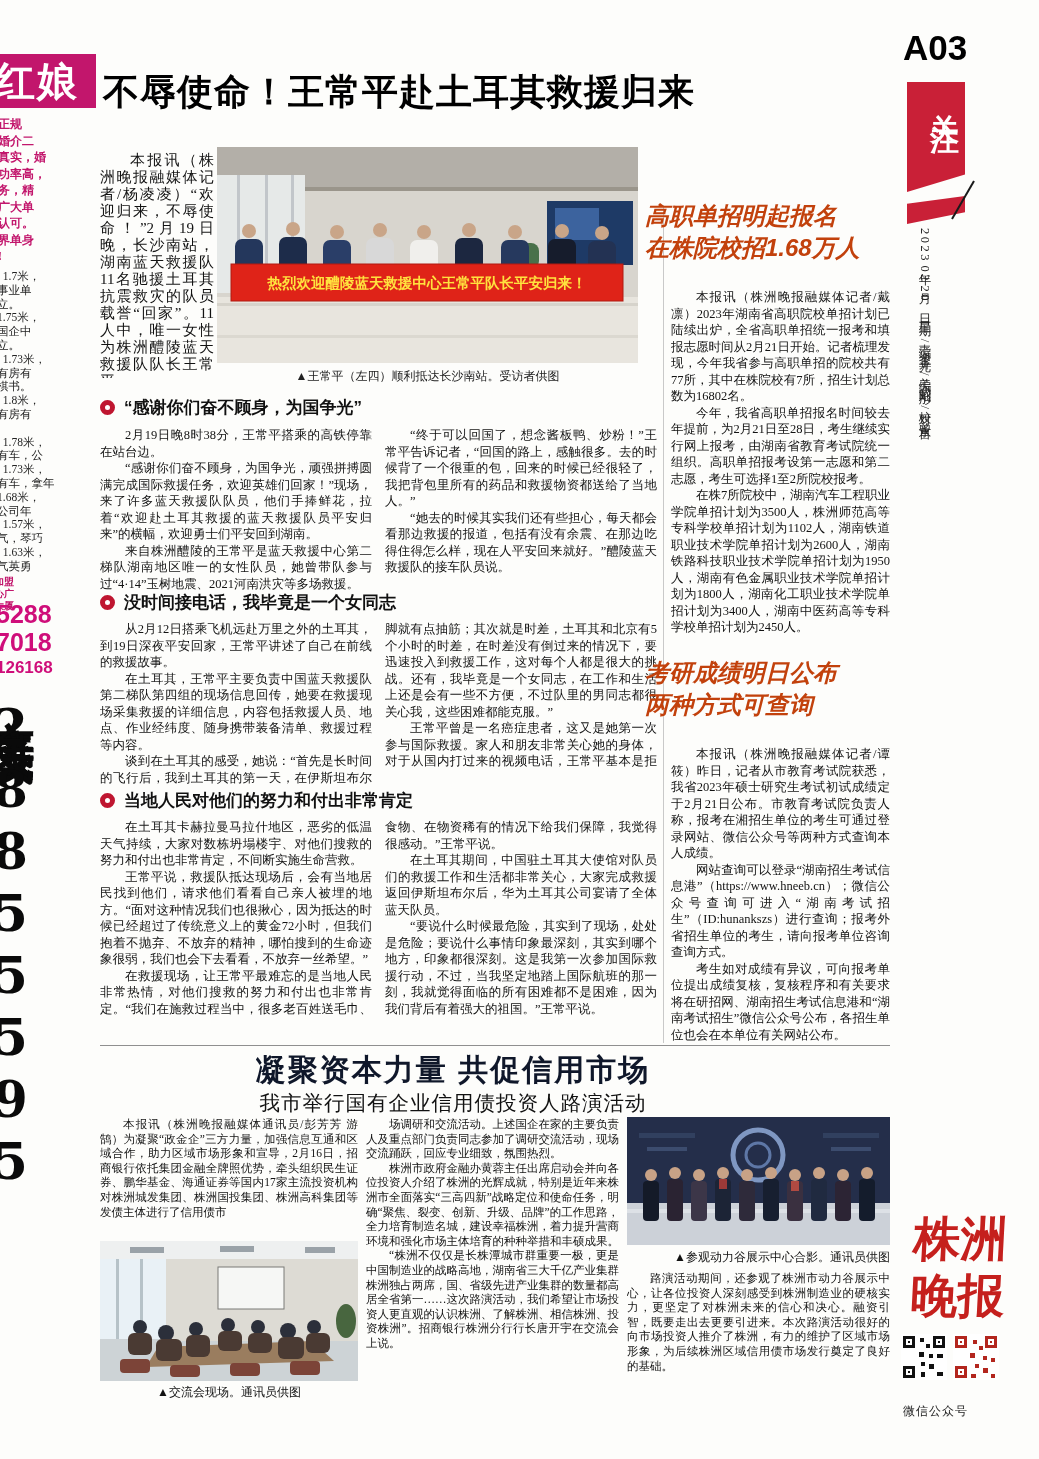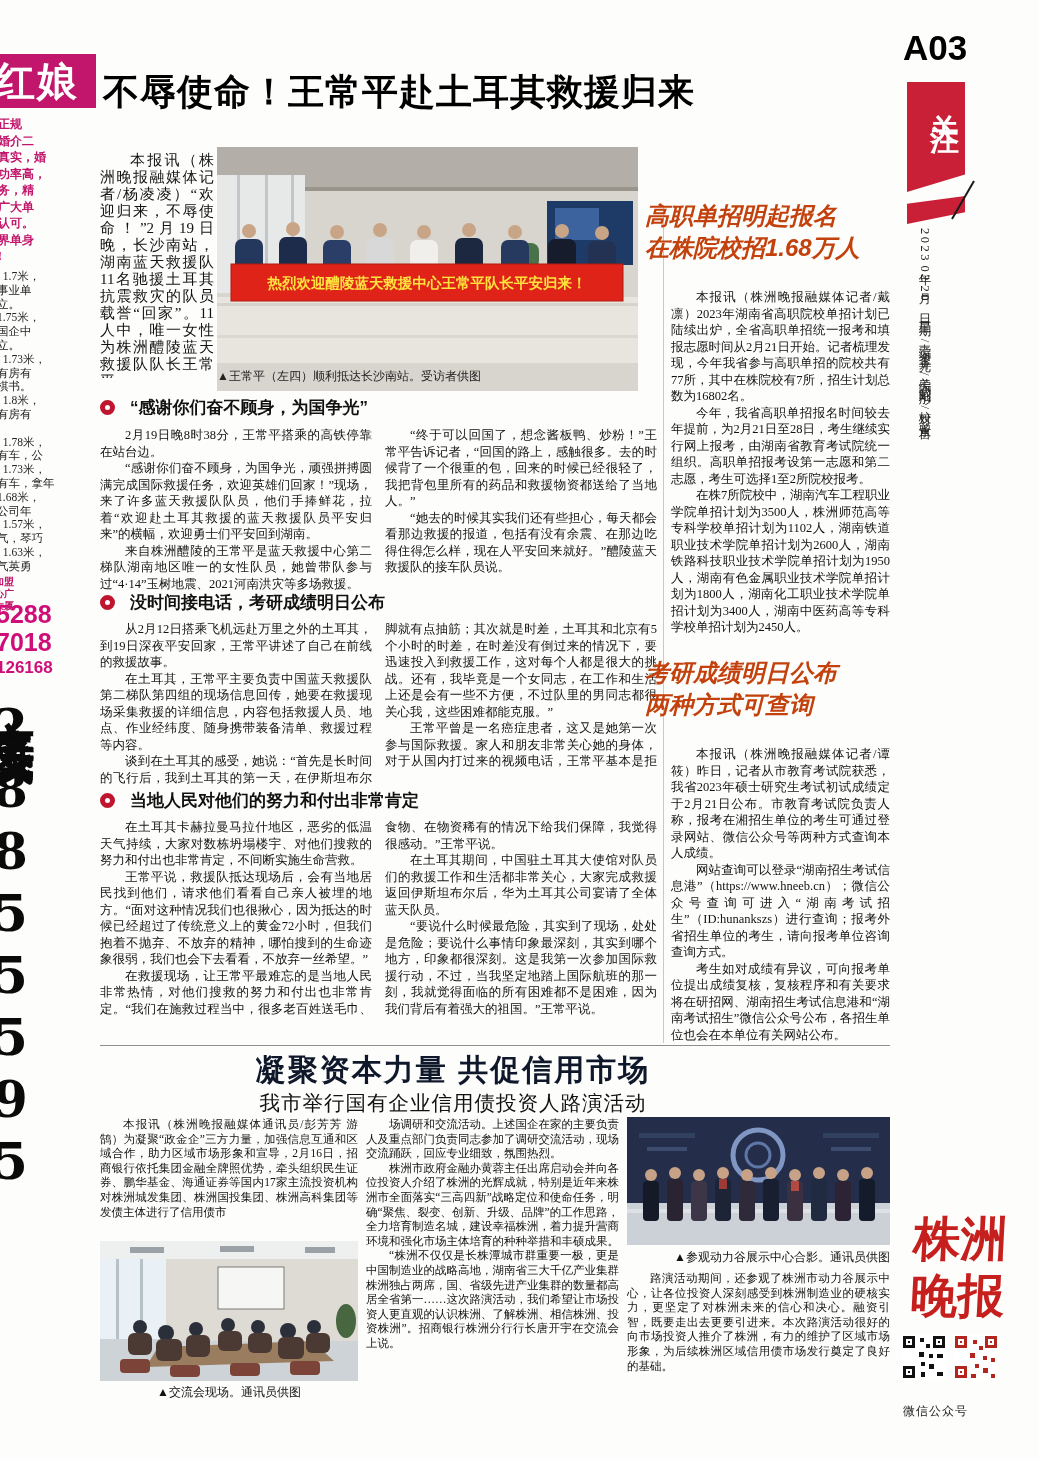--- a/index.html
+++ b/index.html
@@ -25,24 +25,24 @@
   #ad-phone2{top:600px;font-size:25px;}
   #ad-phone3{top:630px;font-size:17px;}
   #ad-hotline{position:absolute;left:-16px;top:652px;writing-mode:vertical-rl;text-orientation:upright;
             font-size:50px;line-height:53px;font-weight:900;color:#0a0a0a;letter-spacing:3px;
             font-family:"DejaVu Serif","Liberation Serif",serif;}
 
   
   #headline{left:103px;top:68px;width:700px;font-size:36px;font-weight:900;letter-spacing:1px;
             white-space:nowrap;color:#000;}
   #intro{left:100px;top:152px;width:114px;height:226px;font-size:15px;line-height:17px;overflow:hidden;}
-  #main-photo{left:217px;top:147px;width:421px;height:244px;background:#d8d5ce;}
-  #main-photo-caption{left:217px;top:368px;width:421px;text-align:left;font-size:12px;color:#222;}
-
-  .sec-head{left:100px;display:flex;align-items:center;gap:15px;font-size:17px;font-weight:bold;
+  #main-photo{left:217px;top:147px;width:421px;height:216px;background:#d8d5ce;}
+  #main-photo-caption{left:217px;top:368px;width:421px;text-align:center;font-size:12px;color:#222;}
+
+  .sec-head{left:100px;display:flex;align-items:center;gap:9px;font-size:17px;font-weight:bold;
             font-family:"Liberation Sans","DejaVu Sans",sans-serif;color:#111;}
   .dot{width:15px;height:15px;border:5px solid #bf1630;border-radius:50%;background:#fff;box-sizing:border-box;flex:none;}
   #s1-head{top:396px;} #s2-head{top:591px;} #s3-head{top:789px;}
 
   .body-text p{margin:0;text-indent:2em;text-align:justify;}
   .sec-body{left:100px;width:557px;column-count:2;column-gap:13px;column-fill:auto;
             font-size:12.5px;line-height:16.5px;overflow:hidden;}
   #s1-body{top:427px;height:172px;}
   #s2-body{top:621px;height:168px;}
   #s3-body{top:819px;height:223px;}
@@ -198,21 +198,21 @@
 <div class="abs body-text sec-body" id="s1-body">
     <p>2月19日晚8时38分，王常平搭乘的高铁停靠在站台边。</p>
     <p>“感谢你们奋不顾身，为国争光，顽强拼搏圆满完成国际救援任务，欢迎英雄们回家！”现场，来了许多蓝天救援队队员，他们手捧鲜花，拉着“欢迎赴土耳其救援的蓝天救援队员平安归来”的横幅，欢迎勇士们平安回到湖南。</p>
     <p>来自株洲醴陵的王常平是蓝天救援中心第二梯队湖南地区唯一的女性队员，她曾带队参与过“4·14”玉树地震、2021河南洪灾等多场救援。</p>
     <p>“终于可以回国了，想念酱板鸭、炒粉！”王常平告诉记者，“回国的路上，感触很多。去的时候背了一个很重的包，回来的时候已经很轻了，我把背包里所有的药品和救援物资都送给了当地人。”</p>
     <p>“她去的时候其实我们还有些担心，每天都会看那边救援的报道，包括有没有余震、在那边吃得住得怎么样，现在人平安回来就好。”醴陵蓝天救援队的接车队员说。</p>
   </div>
 
 <div class="abs sec-head" id="s2-head">
   <span class="dot"></span>
-  <span>没时间接电话，考研成绩明日公布</span>
+  <span>没时间接电话，我毕竟是一个女同志</span>
 </div>
 <div class="abs body-text sec-body" id="s2-body">
     <p>从2月12日搭乘飞机远赴万里之外的土耳其，到19日深夜平安回家，王常平讲述了自己在前线的救援故事。</p>
     <p>在土耳其，王常平主要负责中国蓝天救援队第二梯队第四组的现场信息回传，她要在救援现场采集救援的详细信息，内容包括救援人员、地点、作业经纬度、随身携带装备清单、救援过程等内容。</p>
     <p>谈到在土耳其的感受，她说：“首先是长时间的飞行后，我到土耳其的第一天，在伊斯坦布尔脚就有点抽筋；其次就是时差，土耳其和北京有5个小时的时差，在时差没有倒过来的情况下，要迅速投入到救援工作，这对每个人都是很大的挑战。还有，我毕竟是一个女同志，在工作和生活上还是会有一些不方便，不过队里的男同志都很关心我，这些困难都能克服。”</p>
     <p>王常平曾是一名癌症患者，这又是她第一次参与国际救援。家人和朋友非常关心她的身体，对于从国内打过来的视频电话，王常平基本是拒绝的。“没有时间接电话，我只能发‘我很好’‘勿念’这样的信息，就不再理他们。”</p>
   </div>
 
 <div class="abs sec-head" id="s3-head">
   <span class="dot"></span>

